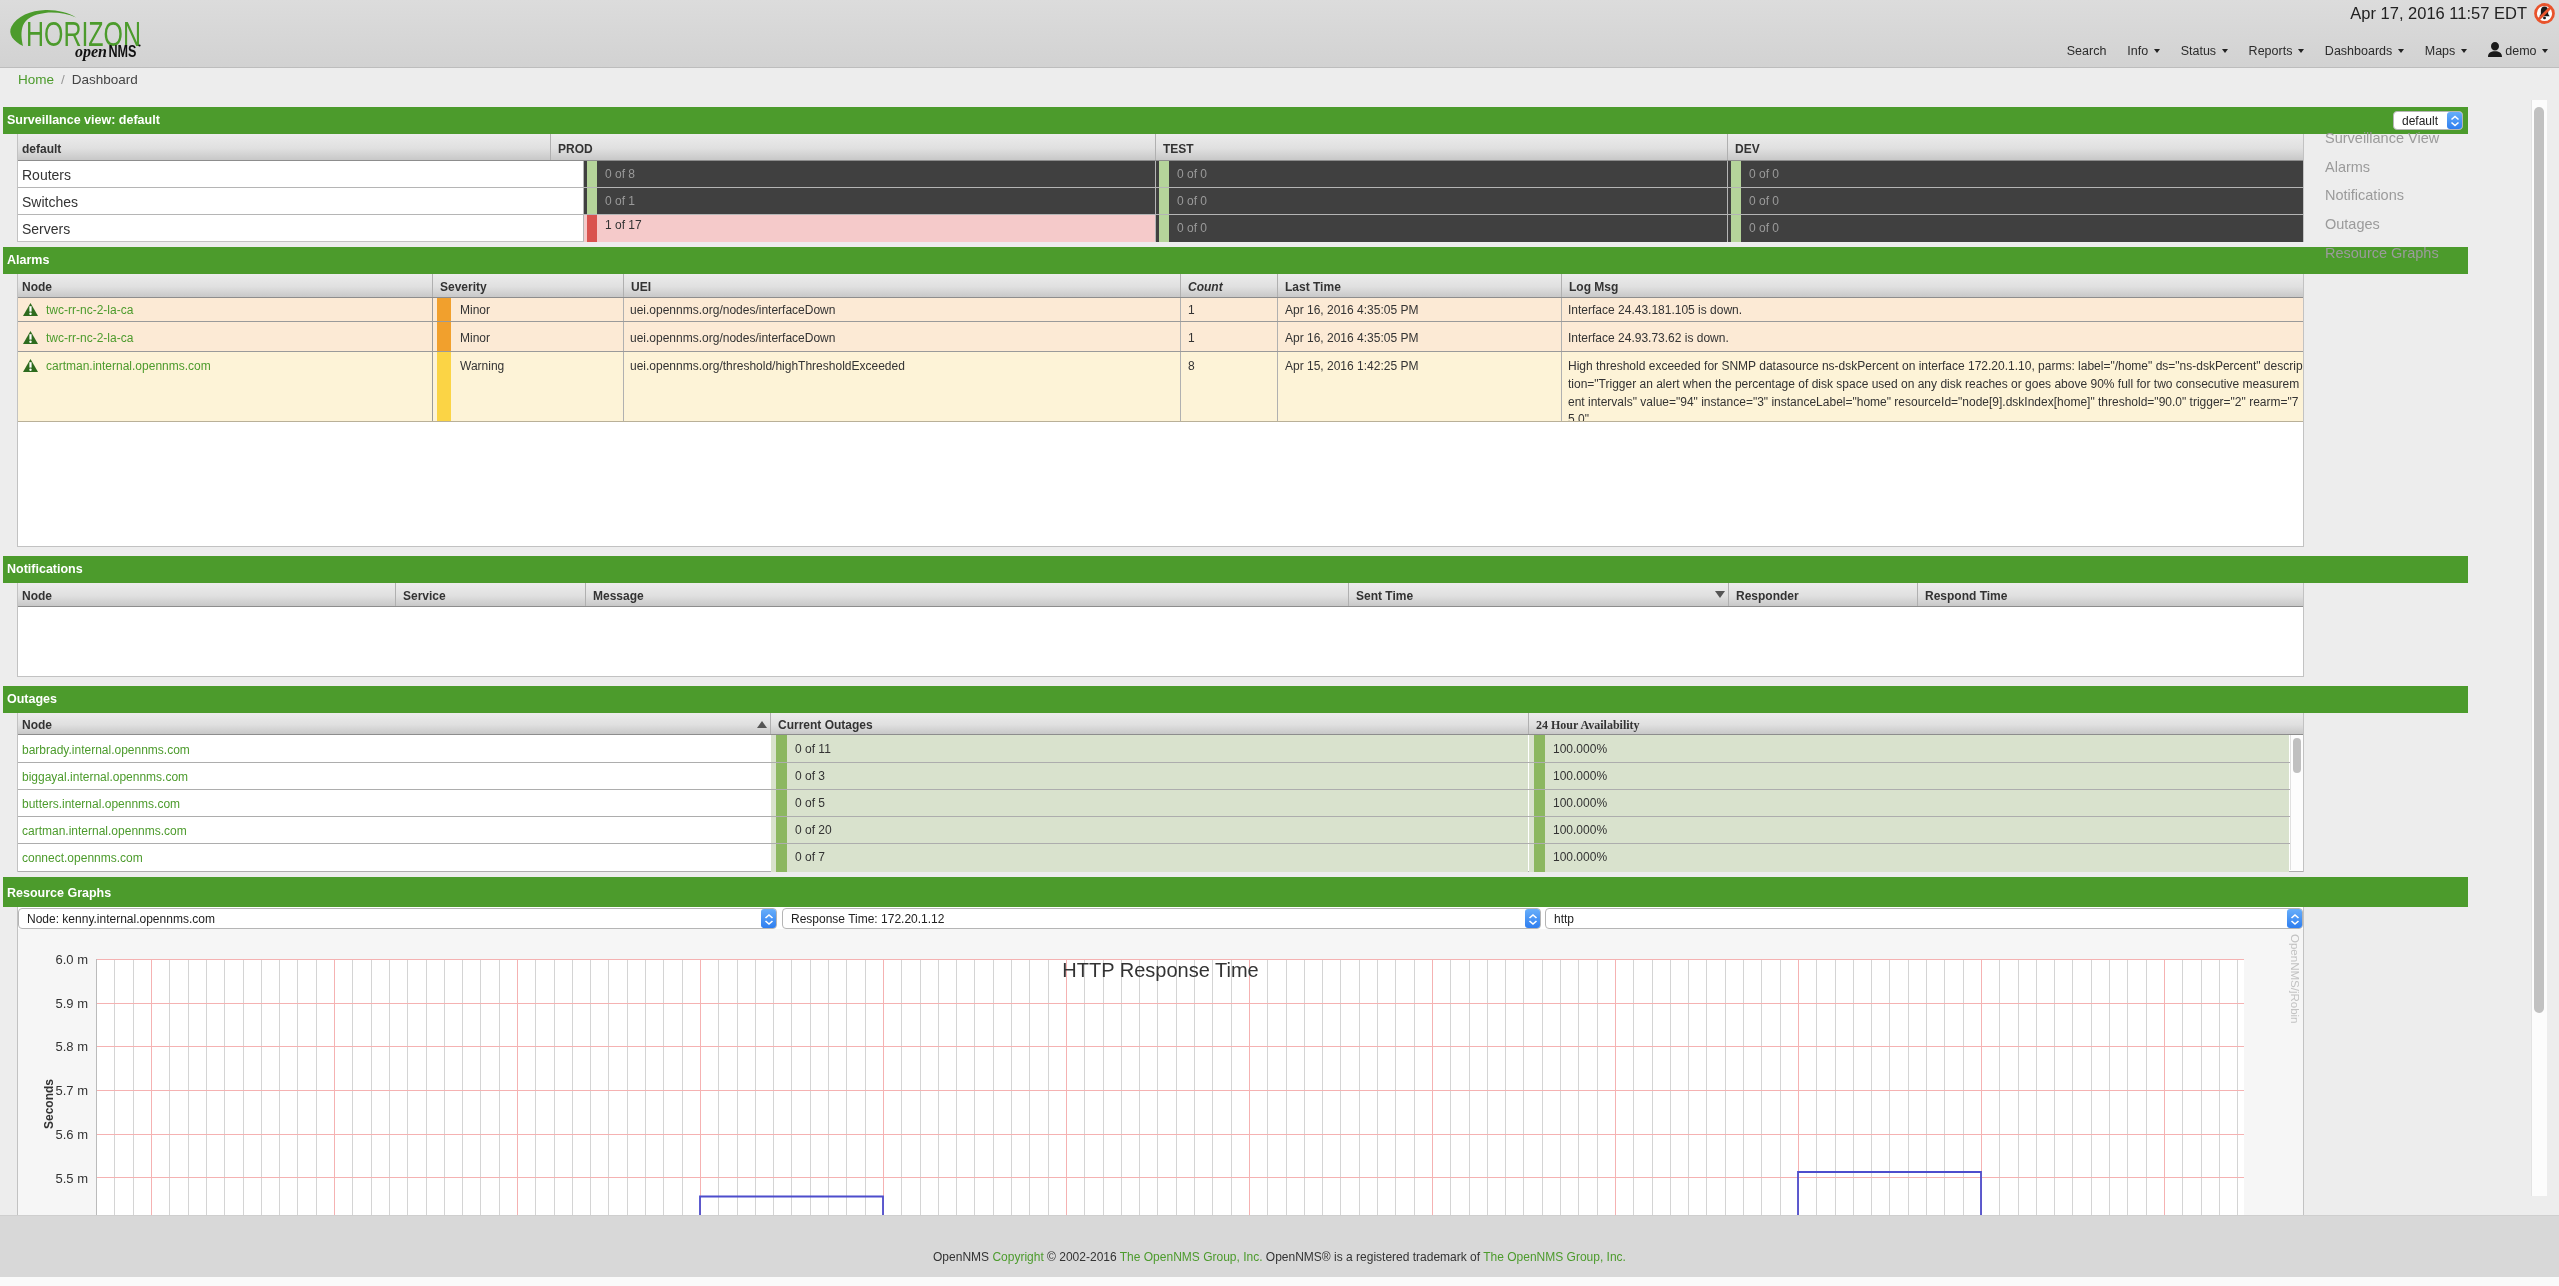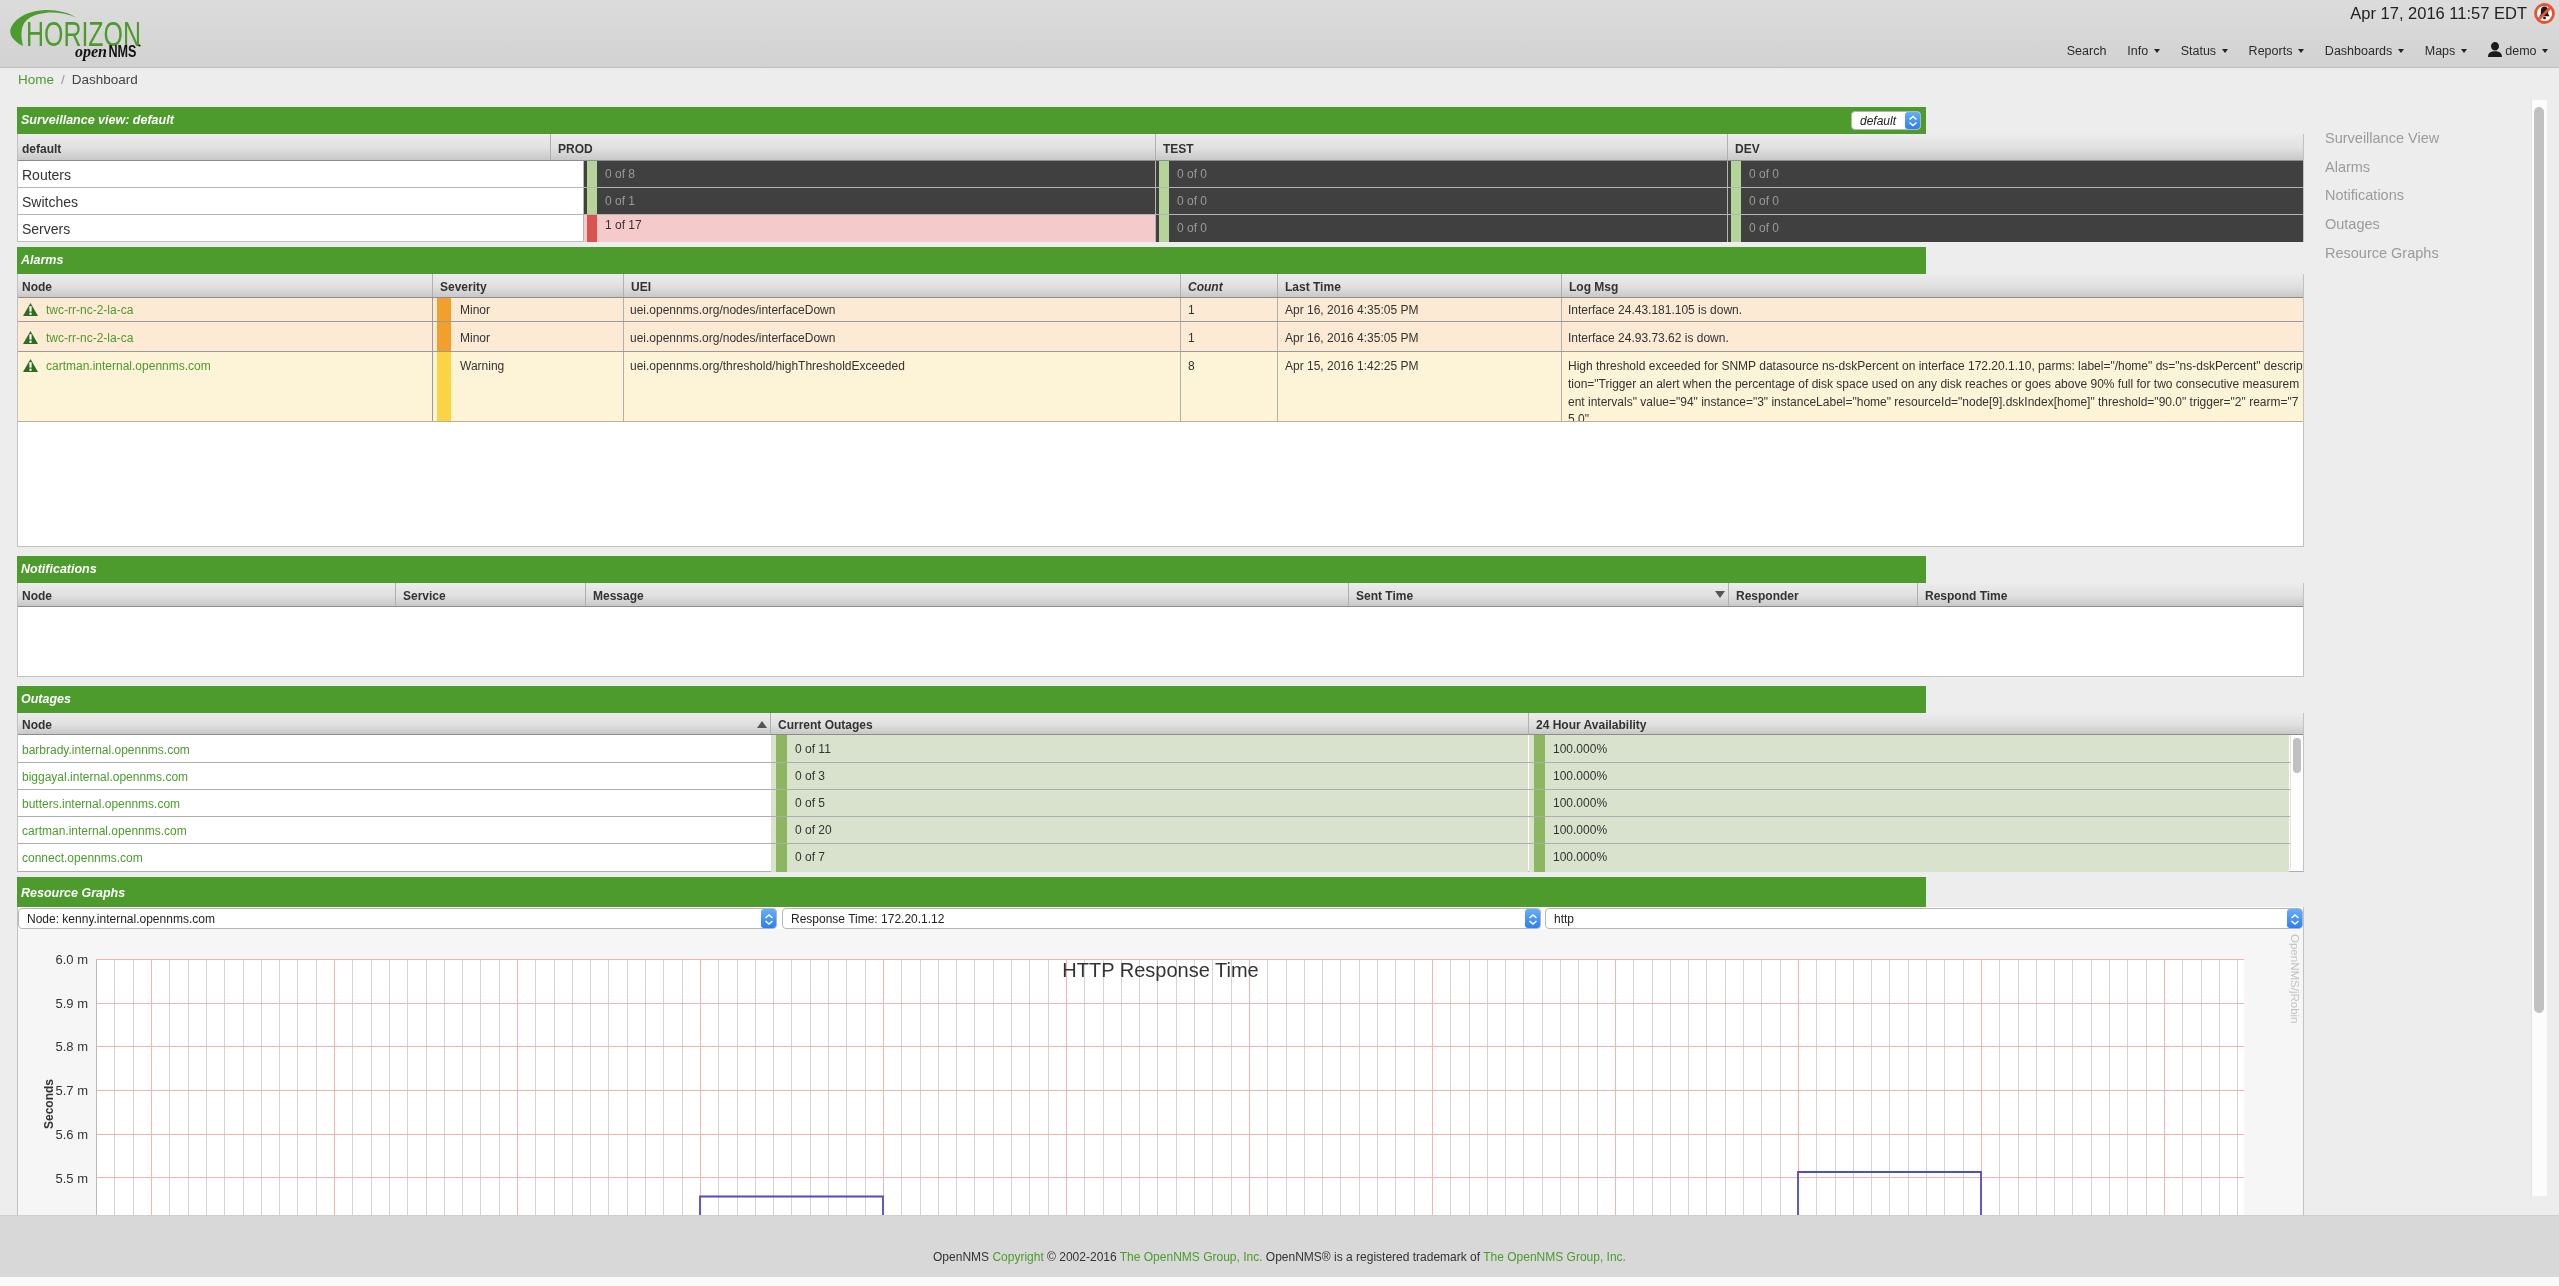--- a/index.html
+++ b/index.html
@@ -18,21 +18,21 @@
   border-right:3.5px solid transparent; border-top:4.5px solid #222; vertical-align:middle;
   margin-left:2px; margin-top:-2px;}
 
 #crumb { position:absolute; left:18px; top:72px; font-size:13.5px; }
 #crumb a { color:#4c9b2c; text-decoration:none; }
 #crumb .sep { color:#999; padding:0 7px; }
 #crumb .cur { color:#444; }
 
 
 .panel { position:absolute; left:17px; width:2287px; background:#fff; border:1px solid #c2c2c2; border-top:none; }
-.pbar { position:absolute; left:17px; width:1909px; height:27px; background:#4c9b2c;font-style:italic; }
+.pbar { position:absolute; left:3px; width:2465px; height:27px; background:#4c9b2c; }
 .pbar .ttl { position:absolute; left:4px; top:6px; color:#fff; font-weight:bold; font-size:12.5px; }
 .thead { position:absolute; left:0; width:100%; background:linear-gradient(#ececec 0%,#e0e0e0 55%,#c8c8c8 100%); border-bottom:1px solid #8d8d8d; }
 .th { position:absolute; top:0; bottom:0; font-size:12px; font-weight:bold; color:#333; padding:6px 0 0 7px; border-left:1px solid #b0b0b0; }
 .th.first { border-left:none; padding-left:4px; }
 .rowline { position:absolute; left:0; width:100%; height:1px; background:#b5b5b5; }
 .colline { position:absolute; top:0; bottom:0; width:1px; background:#b5b5b5; }
 .ctext { position:absolute; font-size:12px; color:#333; }
 .gtext { position:absolute; font-size:12px; color:#9a9a9a; }
 a.nodelink { color:#4c9b2c; text-decoration:none; font-size:12px; }
 
@@ -256,21 +256,21 @@
   </div>
 </div>
 
 <div class="pbar" style="top:686px;">
     <span class="ttl">Outages</span>
   </div>
 <div id="ou-table" class="panel" style="top:713px; height:159px;">
   <div class="thead" style="top:0; height:22px;">
     <div class="th first" style="left:0; width:752px; padding-top:5px;">Node<span style="position:absolute; right:3px; top:8px; width:0; height:0; border-left:5px solid transparent; border-right:5px solid transparent; border-bottom:7px solid #555;"></span></div>
     <div class="th" style="left:752px; width:758px; padding-top:5px;">Current Outages</div>
-    <div class="th" style="left:1510px; width:775px; padding-top:5px;">24 Hour Availability</div>
+    <div class="th" style="left:1510px; width:775px; padding-top:5px;font-family:Liberation Serif, serif;">24 Hour Availability</div>
   </div>
 
   <div class="ourow" style="top:22px; height:28px;">
       <a class="nodelink abs" style="left:4px; top:8px;">barbrady.internal.opennms.com</a>
     <div class="oucell" style="left:753px; top:0; width:757px; height:27px;">
         <i class="st"></i>
         <span class="ctext" style="left:24px; top:7px;">0 of 11</span>
       </div>
     <div class="oucell" style="left:1511px; top:0; width:760px; height:27px;">
         <i class="st"></i>

